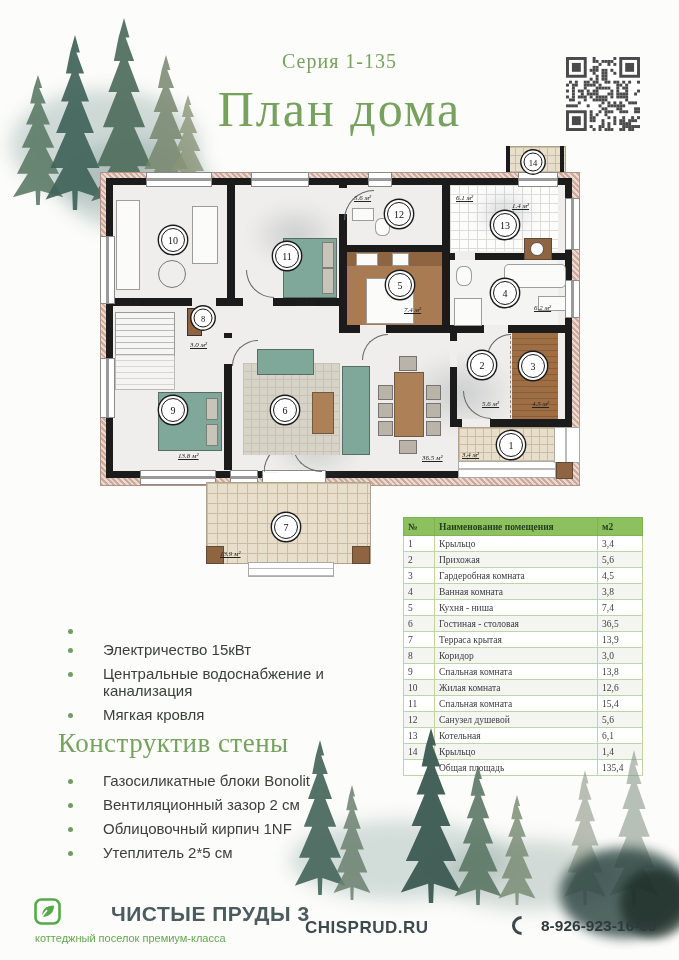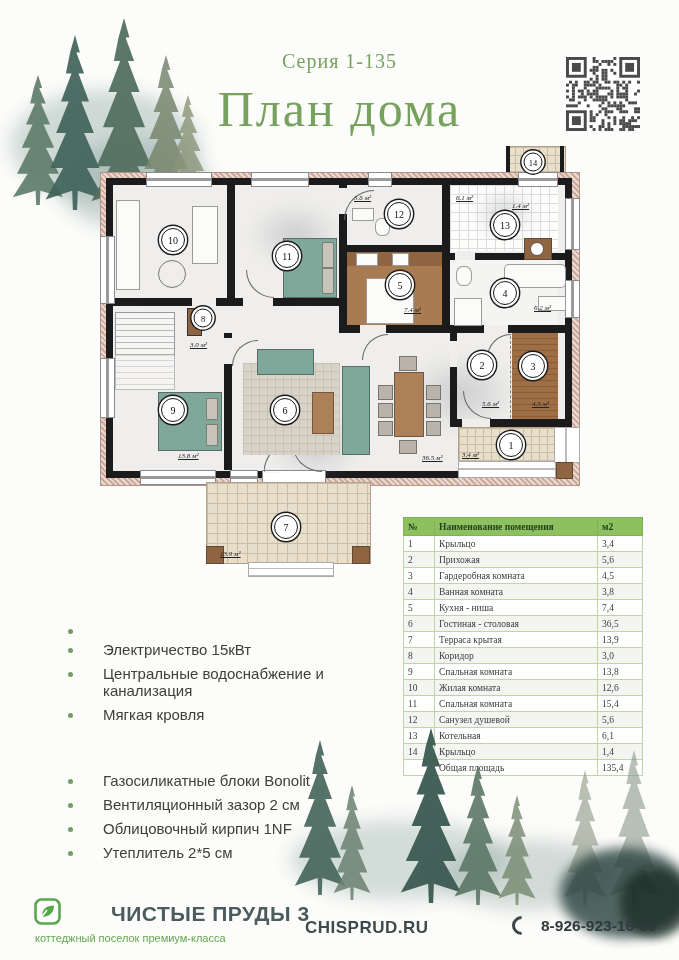--- a/index.html
+++ b/index.html
@@ -551,20 +551,21 @@
       <div class="b-row">
         <span class="b-dot"></span>
         <span class="b-txt">Центральные водоснабжение и канализация</span>
       </div>
       <div class="b-row">
         <span class="b-dot"></span>
         <span class="b-txt">Мягкая кровля</span>
       </div>
     </div>
 
+  <div class="abs sec-head" style="left:58px;top:728px;">Конструктив стены</div>
   <div class="bullets" id="constr-list" style="left:58px;top:772px;width:340px;">
       <div class="b-row">
         <span class="b-dot"></span>
         <span class="b-txt">Газосиликатные блоки Bonolit</span>
       </div>
       <div class="b-row">
         <span class="b-dot"></span>
         <span class="b-txt">Вентиляционный зазор 2 см</span>
       </div>
       <div class="b-row">

